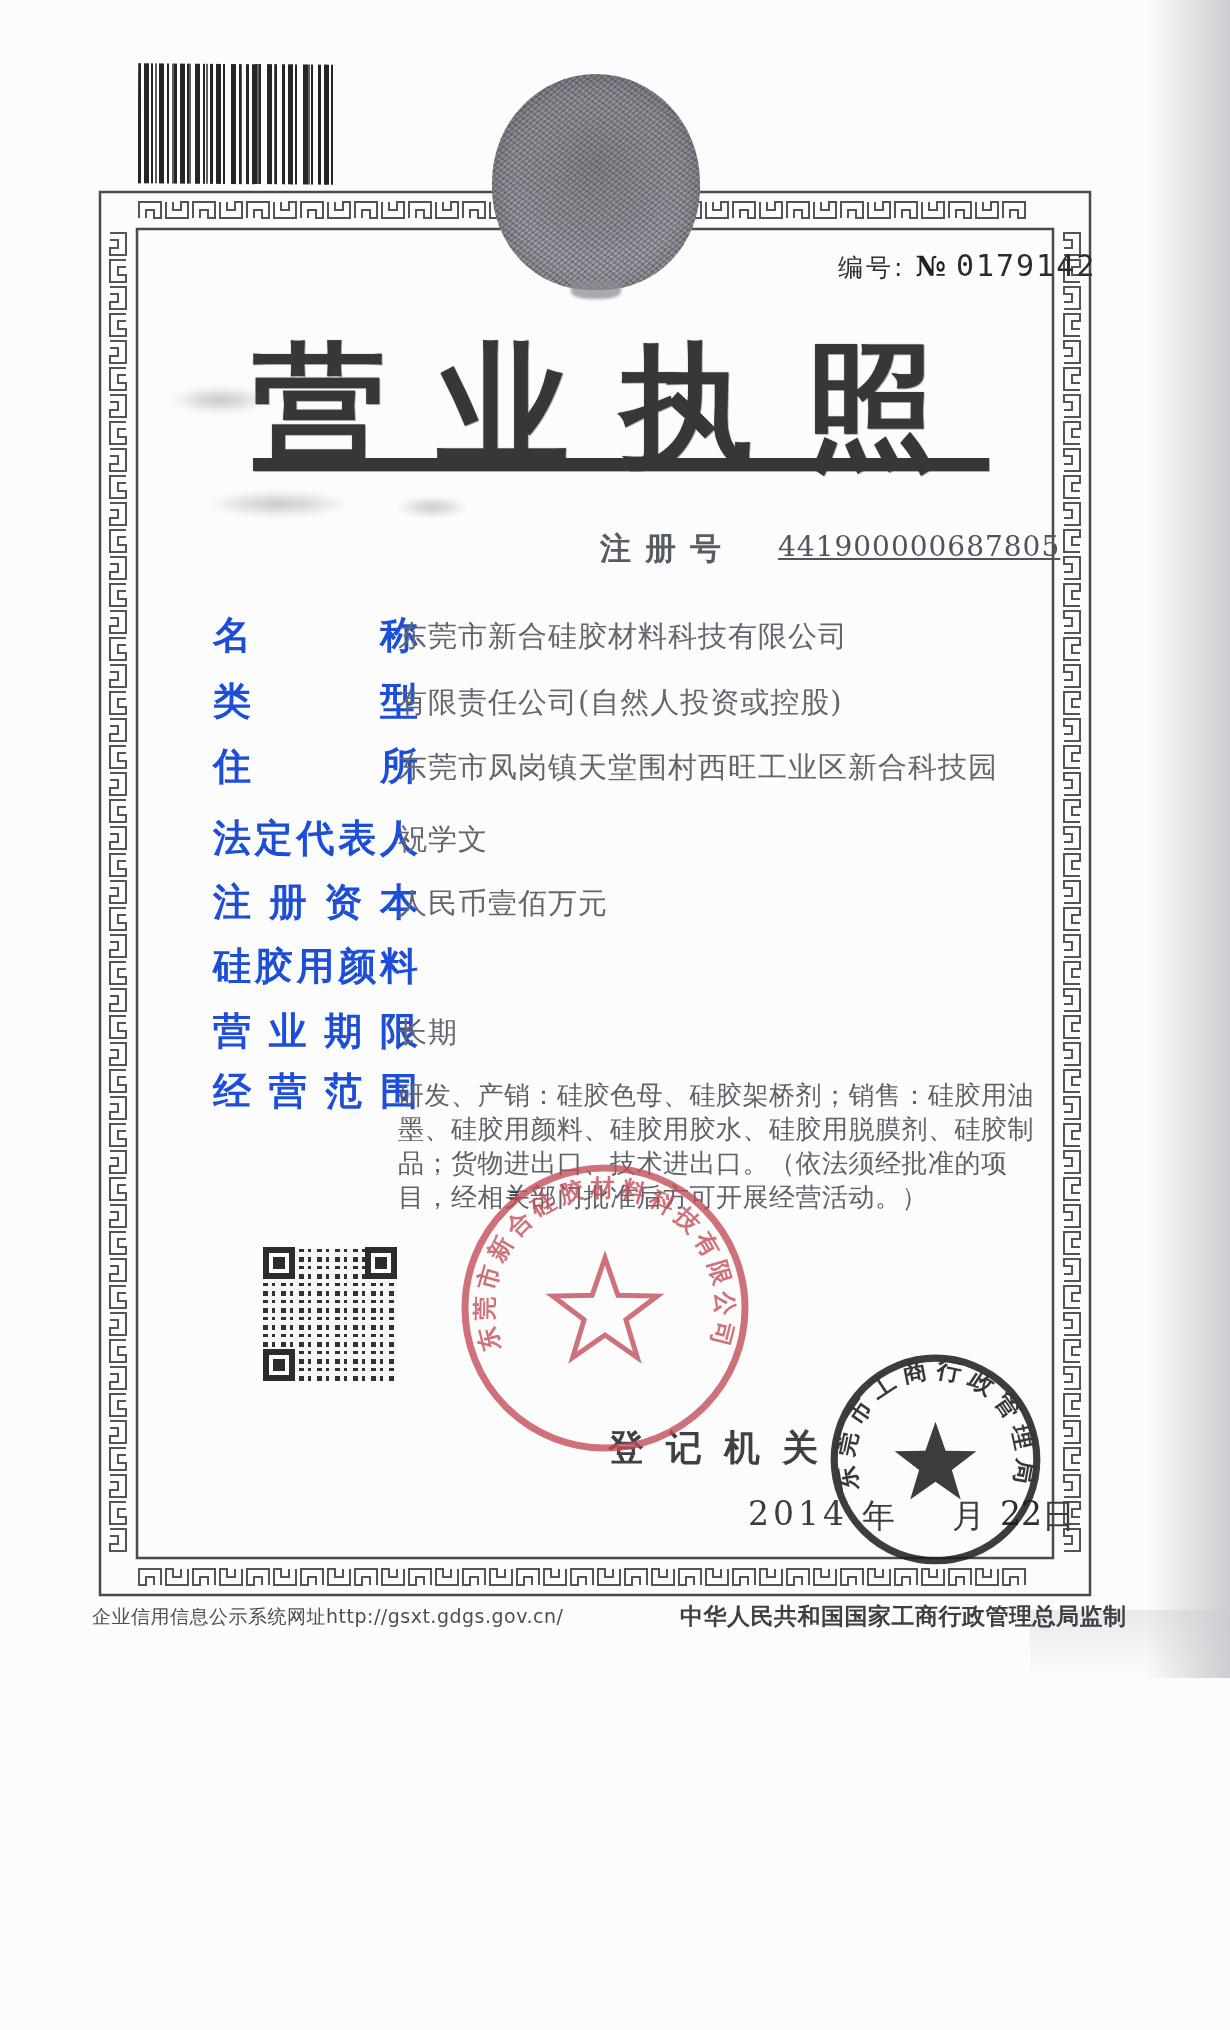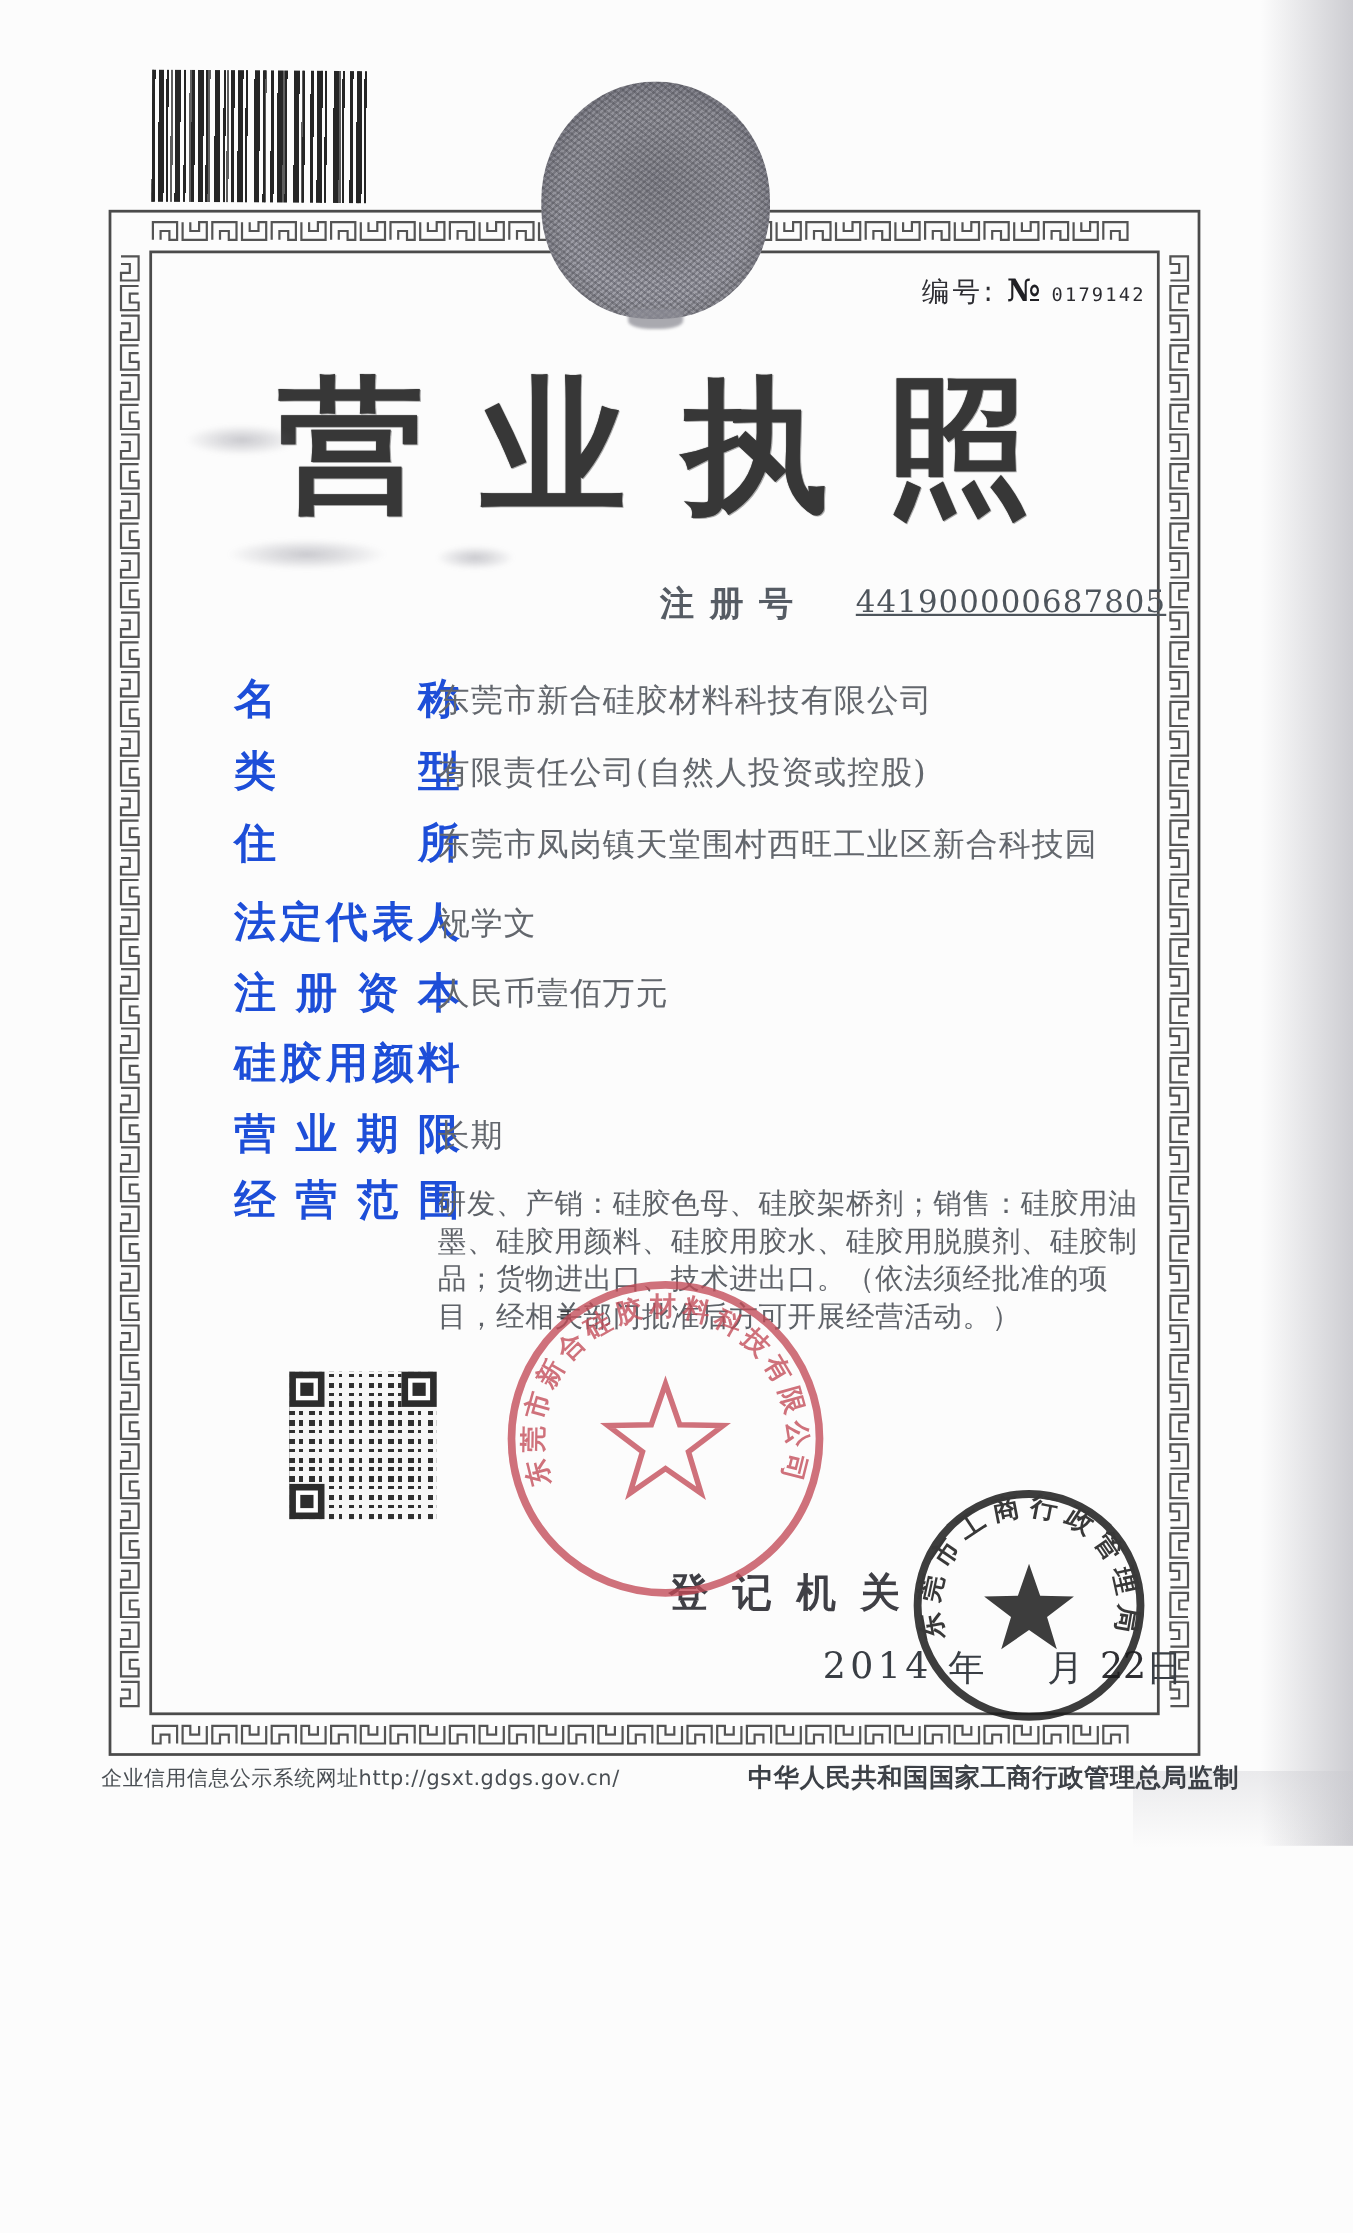--- a/index.html
+++ b/index.html
@@ -35,26 +35,26 @@
   .emblem::after{content:"";position:absolute;left:38%;bottom:-9px;width:24%;height:18px;
     background:rgba(140,140,148,.75);filter:blur(1.5px);border-radius:0 0 40% 40%;}
 
   
   .frame-svg{position:absolute;left:98px;top:190px;z-index:1;}
 
   
   .serial{position:absolute;left:838px;top:248px;z-index:2;white-space:nowrap;}
   .serial .s-label{font-size:25px;color:#2e2e33;letter-spacing:3px;}
   .serial .s-no{font-family:"DejaVu Serif",serif;font-weight:700;font-size:28px;color:#1f1f24;margin-left:10px;}
-  .serial .s-num{font-family:"DejaVu Sans Mono",monospace;font-size:17px;color:#2a2a2f;margin-left:10px;letter-spacing:2px;}
+  .serial .s-num{font-family:"DejaVu Sans Mono",monospace;font-size:30px;color:#2a2a2f;margin-left:10px;letter-spacing:2px;}
 
   
   .title{position:absolute;left:0;top:318px;width:1190px;text-align:center;z-index:2;
     font-size:132px;font-weight:800;letter-spacing:52px;padding-left:52px;color:#373737;
-    text-shadow:0 0 1px rgba(40,40,40,.8), 1px 1px 0 rgba(90,90,90,.45);}
+    text-shadow:0 0 1px rgba(40,40,40,.8), 1px 1px 0 rgba(90,90,90,.45);text-decoration:underline;}
 
   
   .reg-line{position:absolute;top:528px;left:0;width:1230px;z-index:2;}
   .reg-label{position:absolute;left:600px;font-size:31px;font-weight:600;letter-spacing:14px;color:#565c64;}
   .reg-number{position:absolute;left:778px;top:2px;font-family:"DejaVu Serif",serif;font-size:28px;letter-spacing:1px;color:#4e555c;text-decoration:underline;}
 
   
   .row{position:absolute;left:0;width:1120px;height:58px;z-index:2;}
   .flabel{position:absolute;left:213px;width:205px;
     font-size:38px;font-weight:600;color:#1d4ed8;

